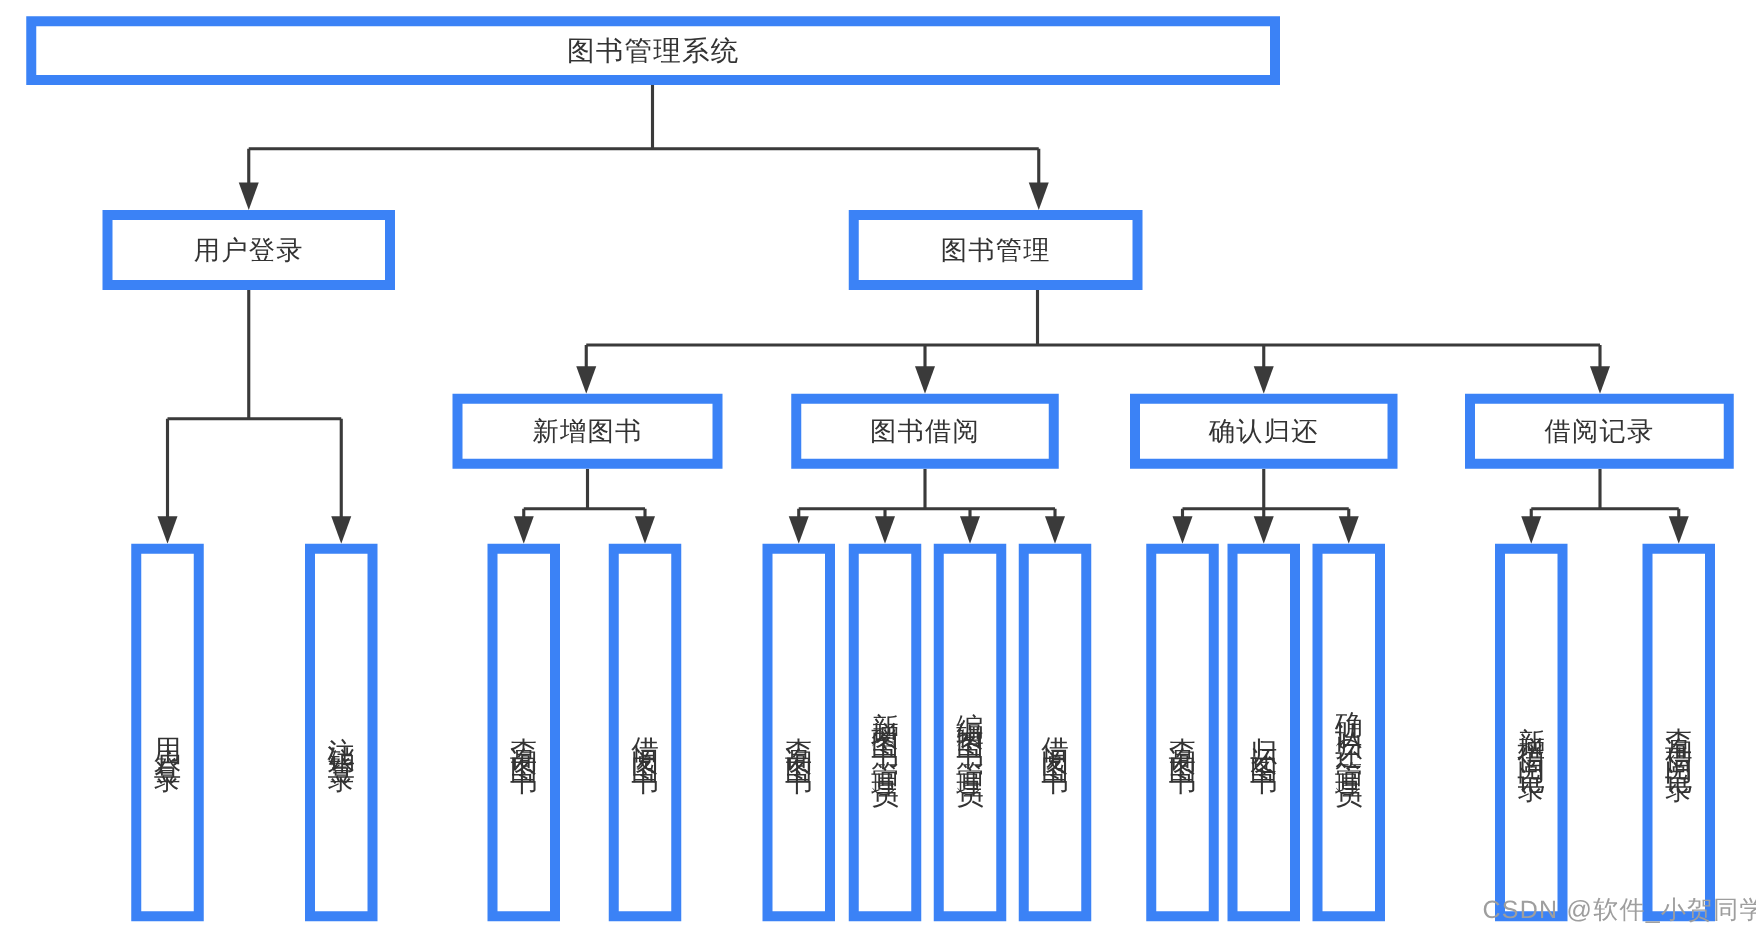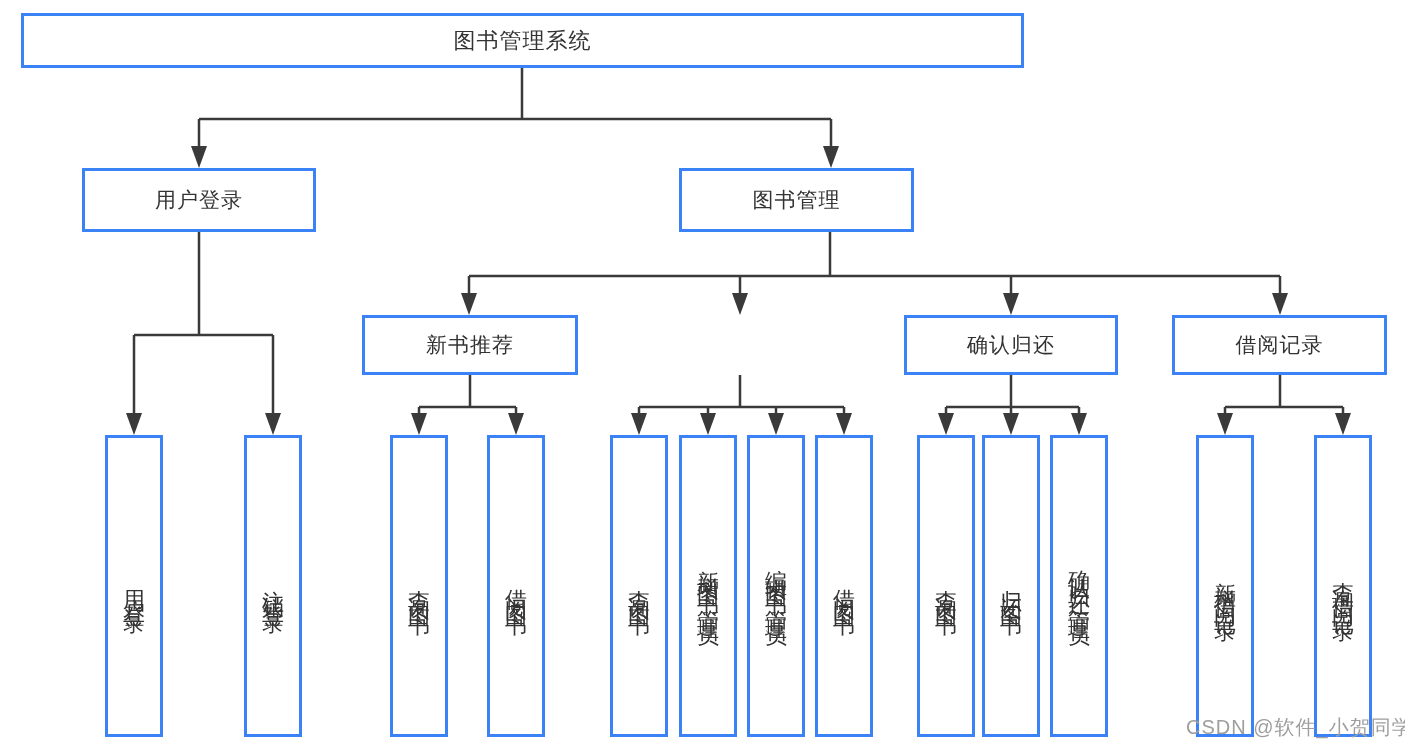--- a/index.html
+++ b/index.html
@@ -12,21 +12,21 @@
     font-family: "Liberation Sans", sans-serif;
   }
   .connector-layer {
     position: absolute;
     left: 0; top: 0;
     width: 1405px; height: 747px;
   }
   .node {
     position: absolute;
     box-sizing: border-box;
-    border: 3px solid #3b82f6;
+    border: 8px solid #3b82f6;
     background: #ffffff;
     display: flex;
     align-items: center;
     justify-content: center;
     color: #333333;
     text-align: center;
     z-index: 2;
   }
   .node-h { font-size: 21px; letter-spacing: 1px; }
   .node-root { font-size: 22px; }
@@ -92,21 +92,22 @@
       <polygon points="1225,435 1217,413 1233,413"></polygon>
       <polygon points="1343,435 1335,413 1351,413"></polygon>
     </g>
   </svg>
 
   <div class="node node-h node-root" style="left:21px; top:13px; width:1003px; height:55px;">图书管理系统</div>
 
   <div class="node node-h" style="left:82px; top:168px; width:234px; height:64px;">用户登录</div>
   <div class="node node-h" style="left:679px; top:168px; width:235px; height:64px;">图书管理</div>
 
-  <div class="node node-h" style="left:362px; top:315px; width:216px; height:60px;">新书推荐</div>
+  <div class="node node-h" style="left:362px; top:315px; width:216px; height:60px;">新增图书</div>
+  <div class="node node-h" style="left:633px; top:315px; width:214px; height:60px;">图书借阅</div>
   <div class="node node-h" style="left:904px; top:315px; width:214px; height:60px;">确认归还</div>
   <div class="node node-h" style="left:1172px; top:315px; width:215px; height:60px;">借阅记录</div>
 
   <div class="node node-v" style="left:105px; top:435px; width:58px; height:302px;">用户登录</div>
   <div class="node node-v" style="left:244px; top:435px; width:58px; height:302px;">注销登录</div>
 
   <div class="node node-v" style="left:390px; top:435px; width:58px; height:302px;">查询图书</div>
   <div class="node node-v" style="left:487px; top:435px; width:58px; height:302px;">借阅图书</div>
 
   <div class="node node-v" style="left:610px; top:435px; width:58px; height:302px;">查询图书</div>

